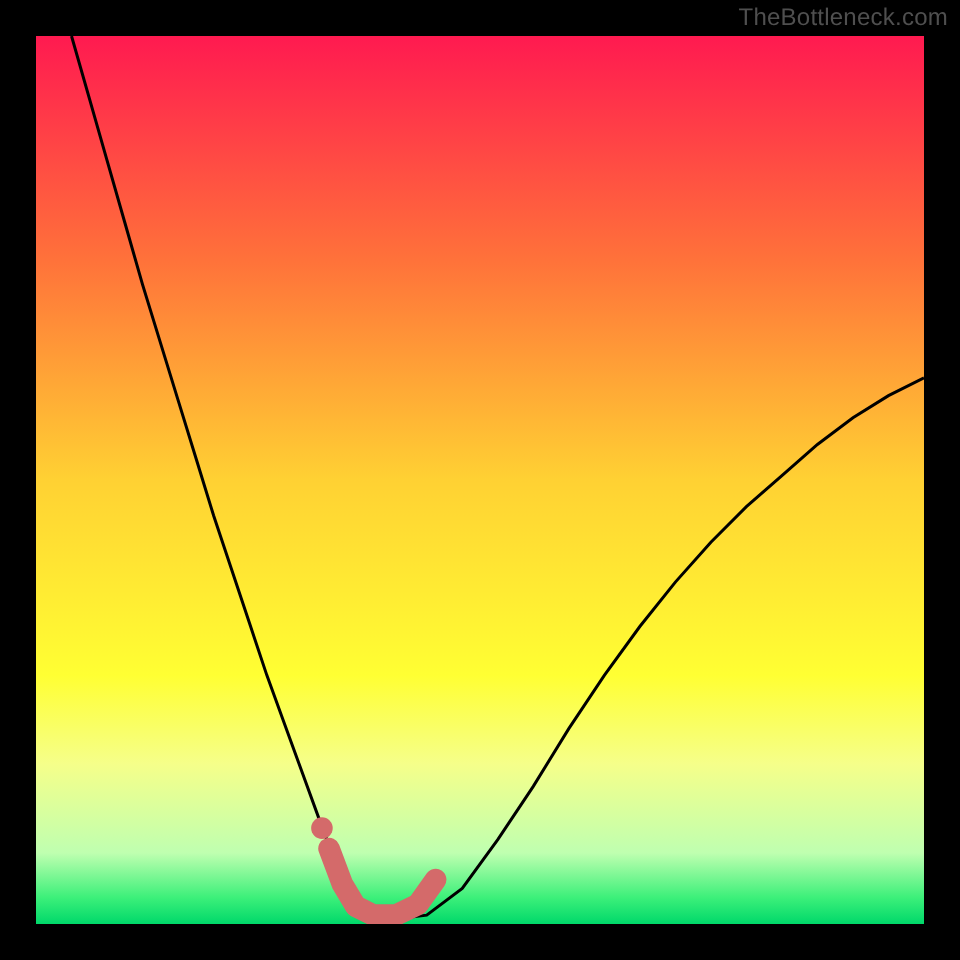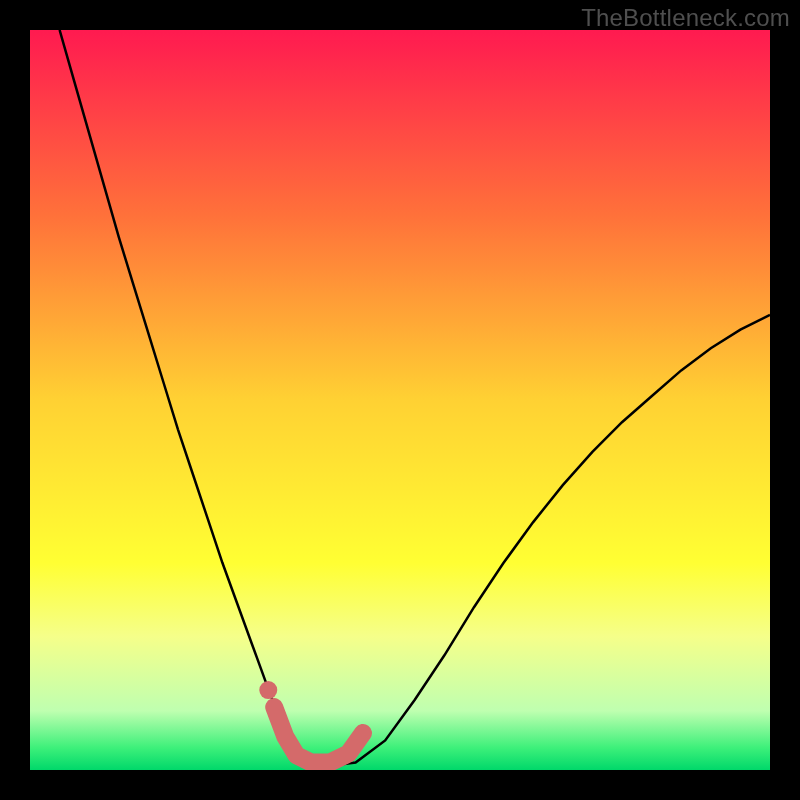--- a/index.html
+++ b/index.html
@@ -17,21 +17,21 @@
     top: 0;
     width: 800px;
     height: 800px;
     background: #000;
   }
   .watermark {
     position: absolute;
     top: 4px;
     right: 10px;
     color: #4f4f4f;
-    font-size: 24px;
+    font-size: 20px;
     font-weight: 500;
     letter-spacing: 0.2px;
     z-index: 10;
   }
   .plot-wrap {
     position: absolute;
     left: 30px;
     top: 30px;
     width: 740px;
     height: 740px;

